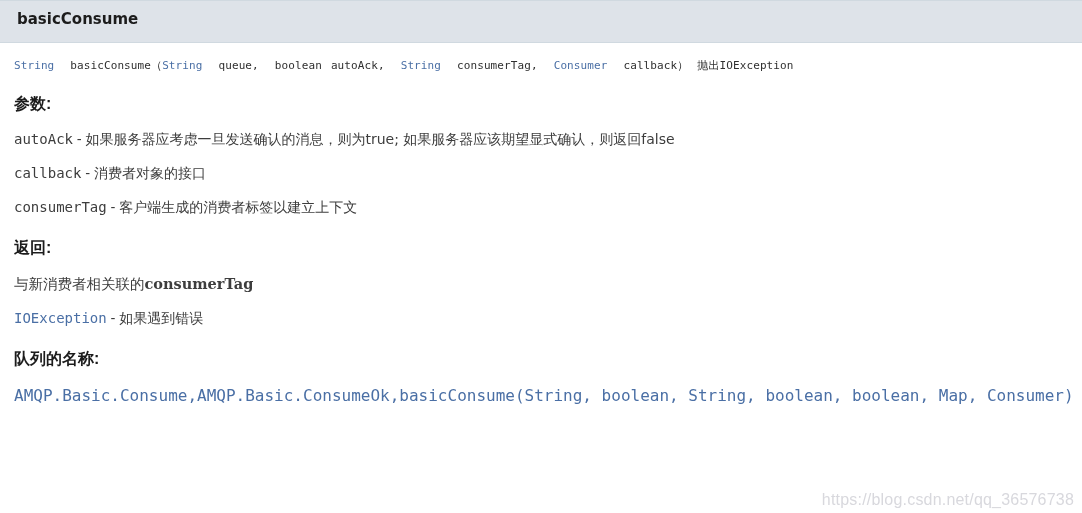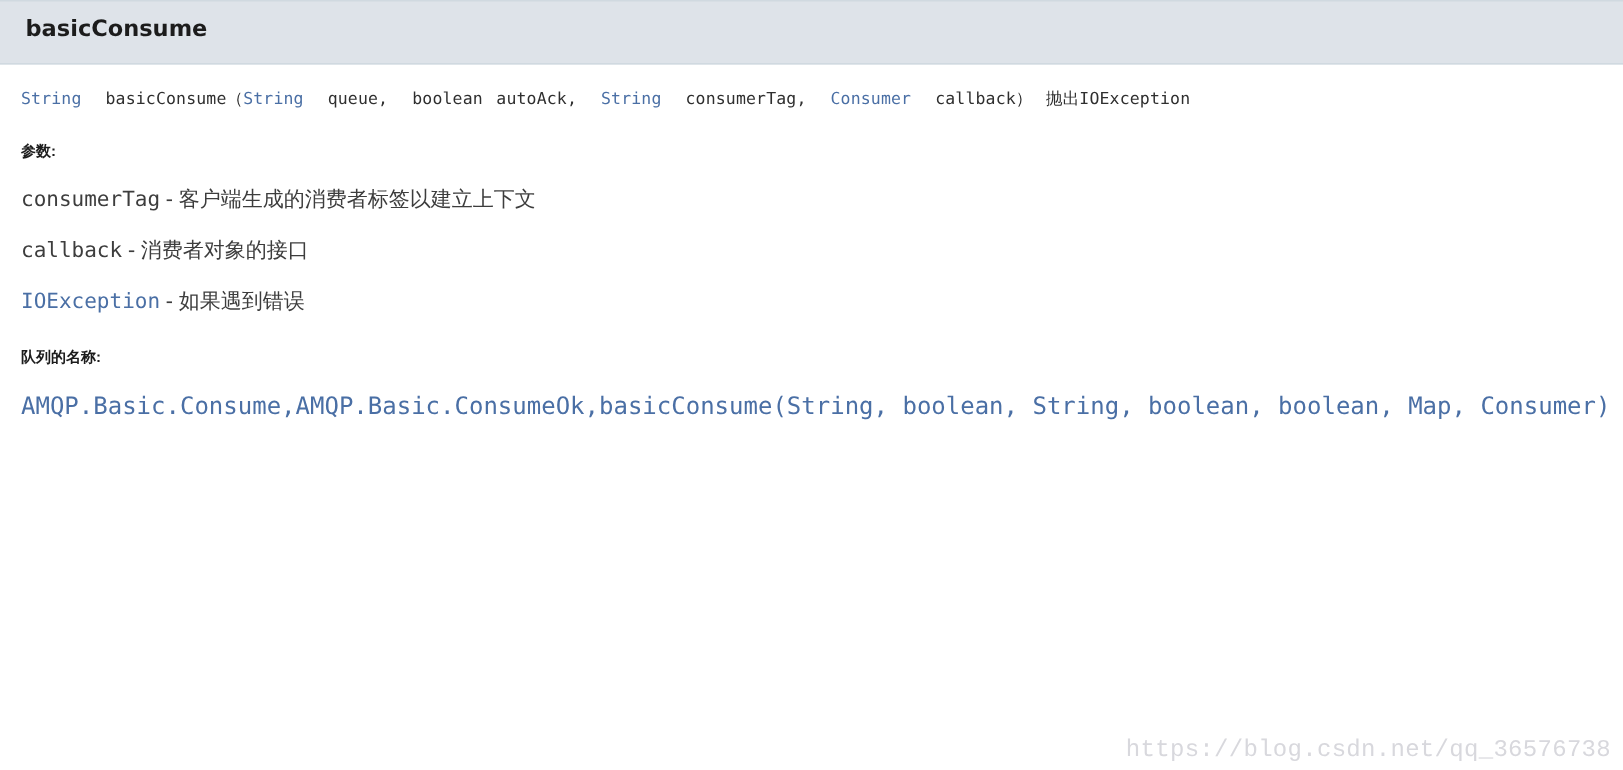--- a/index.html
+++ b/index.html
@@ -57,21 +57,21 @@
   .desc {
     font-family: "DejaVu Sans", "Liberation Sans", sans-serif;
     font-size: 14px;
     color: #3d3d3d;
     margin: 17px 0 0 0;
   }
 
   
   .sec-title {
     font-family: Liberation Sans, sans-serif;
-    font-size: 10px;
+    font-size: 16px;
     font-weight: bold;
     color: #1c1c1c;
     margin: 21px 0 0 0;
   }
 
   
   .entry {
     font-family: "DejaVu Sans Mono", "Liberation Mono", monospace;
     font-size: 14px;
     color: #3d3d3d;
@@ -108,21 +108,21 @@
     margin: 16px 0 0 0;
     white-space: nowrap;
     letter-spacing: 0px;
   }
 
   
   .watermark {
     position: absolute;
     right: 8px;
     bottom: 4px;
-    font-family: Liberation Mono, monospace;
+    font-family: Liberation Sans, sans-serif;
     font-size: 16px;
     color: #d8d8dd;
     letter-spacing: 0.2px;
     pointer-events: none;
     white-space: nowrap;
   }
 </style>
 </head>
 <body>
 
@@ -133,29 +133,36 @@
 <div class="member-body">
 
   <div class="signature">
     <span class="lnk">String</span><span class="sp"></span><span>basicConsume</span><span>（</span><span class="lnk">String</span><span class="sp"></span><span>queue,</span><span class="sp"></span><span>boolean</span><span class="sp2"></span><span>autoAck,</span><span class="sp"></span><span class="lnk">String</span><span class="sp"></span><span>consumerTag,</span><span class="sp"></span><span class="lnk">Consumer</span><span class="sp"></span><span>callback</span><span>）</span><span class="sp2"></span><span>抛出</span><span>IOException</span>
   </div>
 
 
   <div class="sec-title">参数:</div>
 
 
-
   <div class="entry">
-    <span class="pname">consumerTag</span><span class="dash">-</span><span class="ptext">客户端生成的消费者标签以建立上下文</span>
+    <span class="pname">autoAck</span><span class="dash">-</span><span class="ptext">如果服务器应考虑一旦发送确认的消息，则为true; 如果服务器应该期望显式确认，则返回false</span>
   </div>
 
   <div class="entry">
     <span class="pname">callback</span><span class="dash">-</span><span class="ptext">消费者对象的接口</span>
   </div>
 
+  <div class="entry">
+    <span class="pname">consumerTag</span><span class="dash">-</span><span class="ptext">客户端生成的消费者标签以建立上下文</span>
+  </div>
+
+  <div class="sec-title">返回:</div>
+  <div class="ret-text">
+    <span>与新消费者相关联的</span><span class="code">consumerTag</span>
+  </div>
 
   <div class="entry">
     <span class="pname lnk">IOException</span><span class="dash">-</span><span class="ptext">如果遇到错误</span>
   </div>
 
   <div class="sec-title">队列的名称:</div>
   <div class="see-also">
     <a href="#" style="color:inherit;text-decoration:none">AMQP.Basic.Consume,</a><span class="sp"></span><a href="#" style="color:inherit;text-decoration:none">AMQP.Basic.ConsumeOk,</a><span class="sp"></span><a href="#" style="color:inherit;text-decoration:none">basicConsume(String, boolean, String, boolean, boolean, Map, Consumer)</a>
   </div>
 

